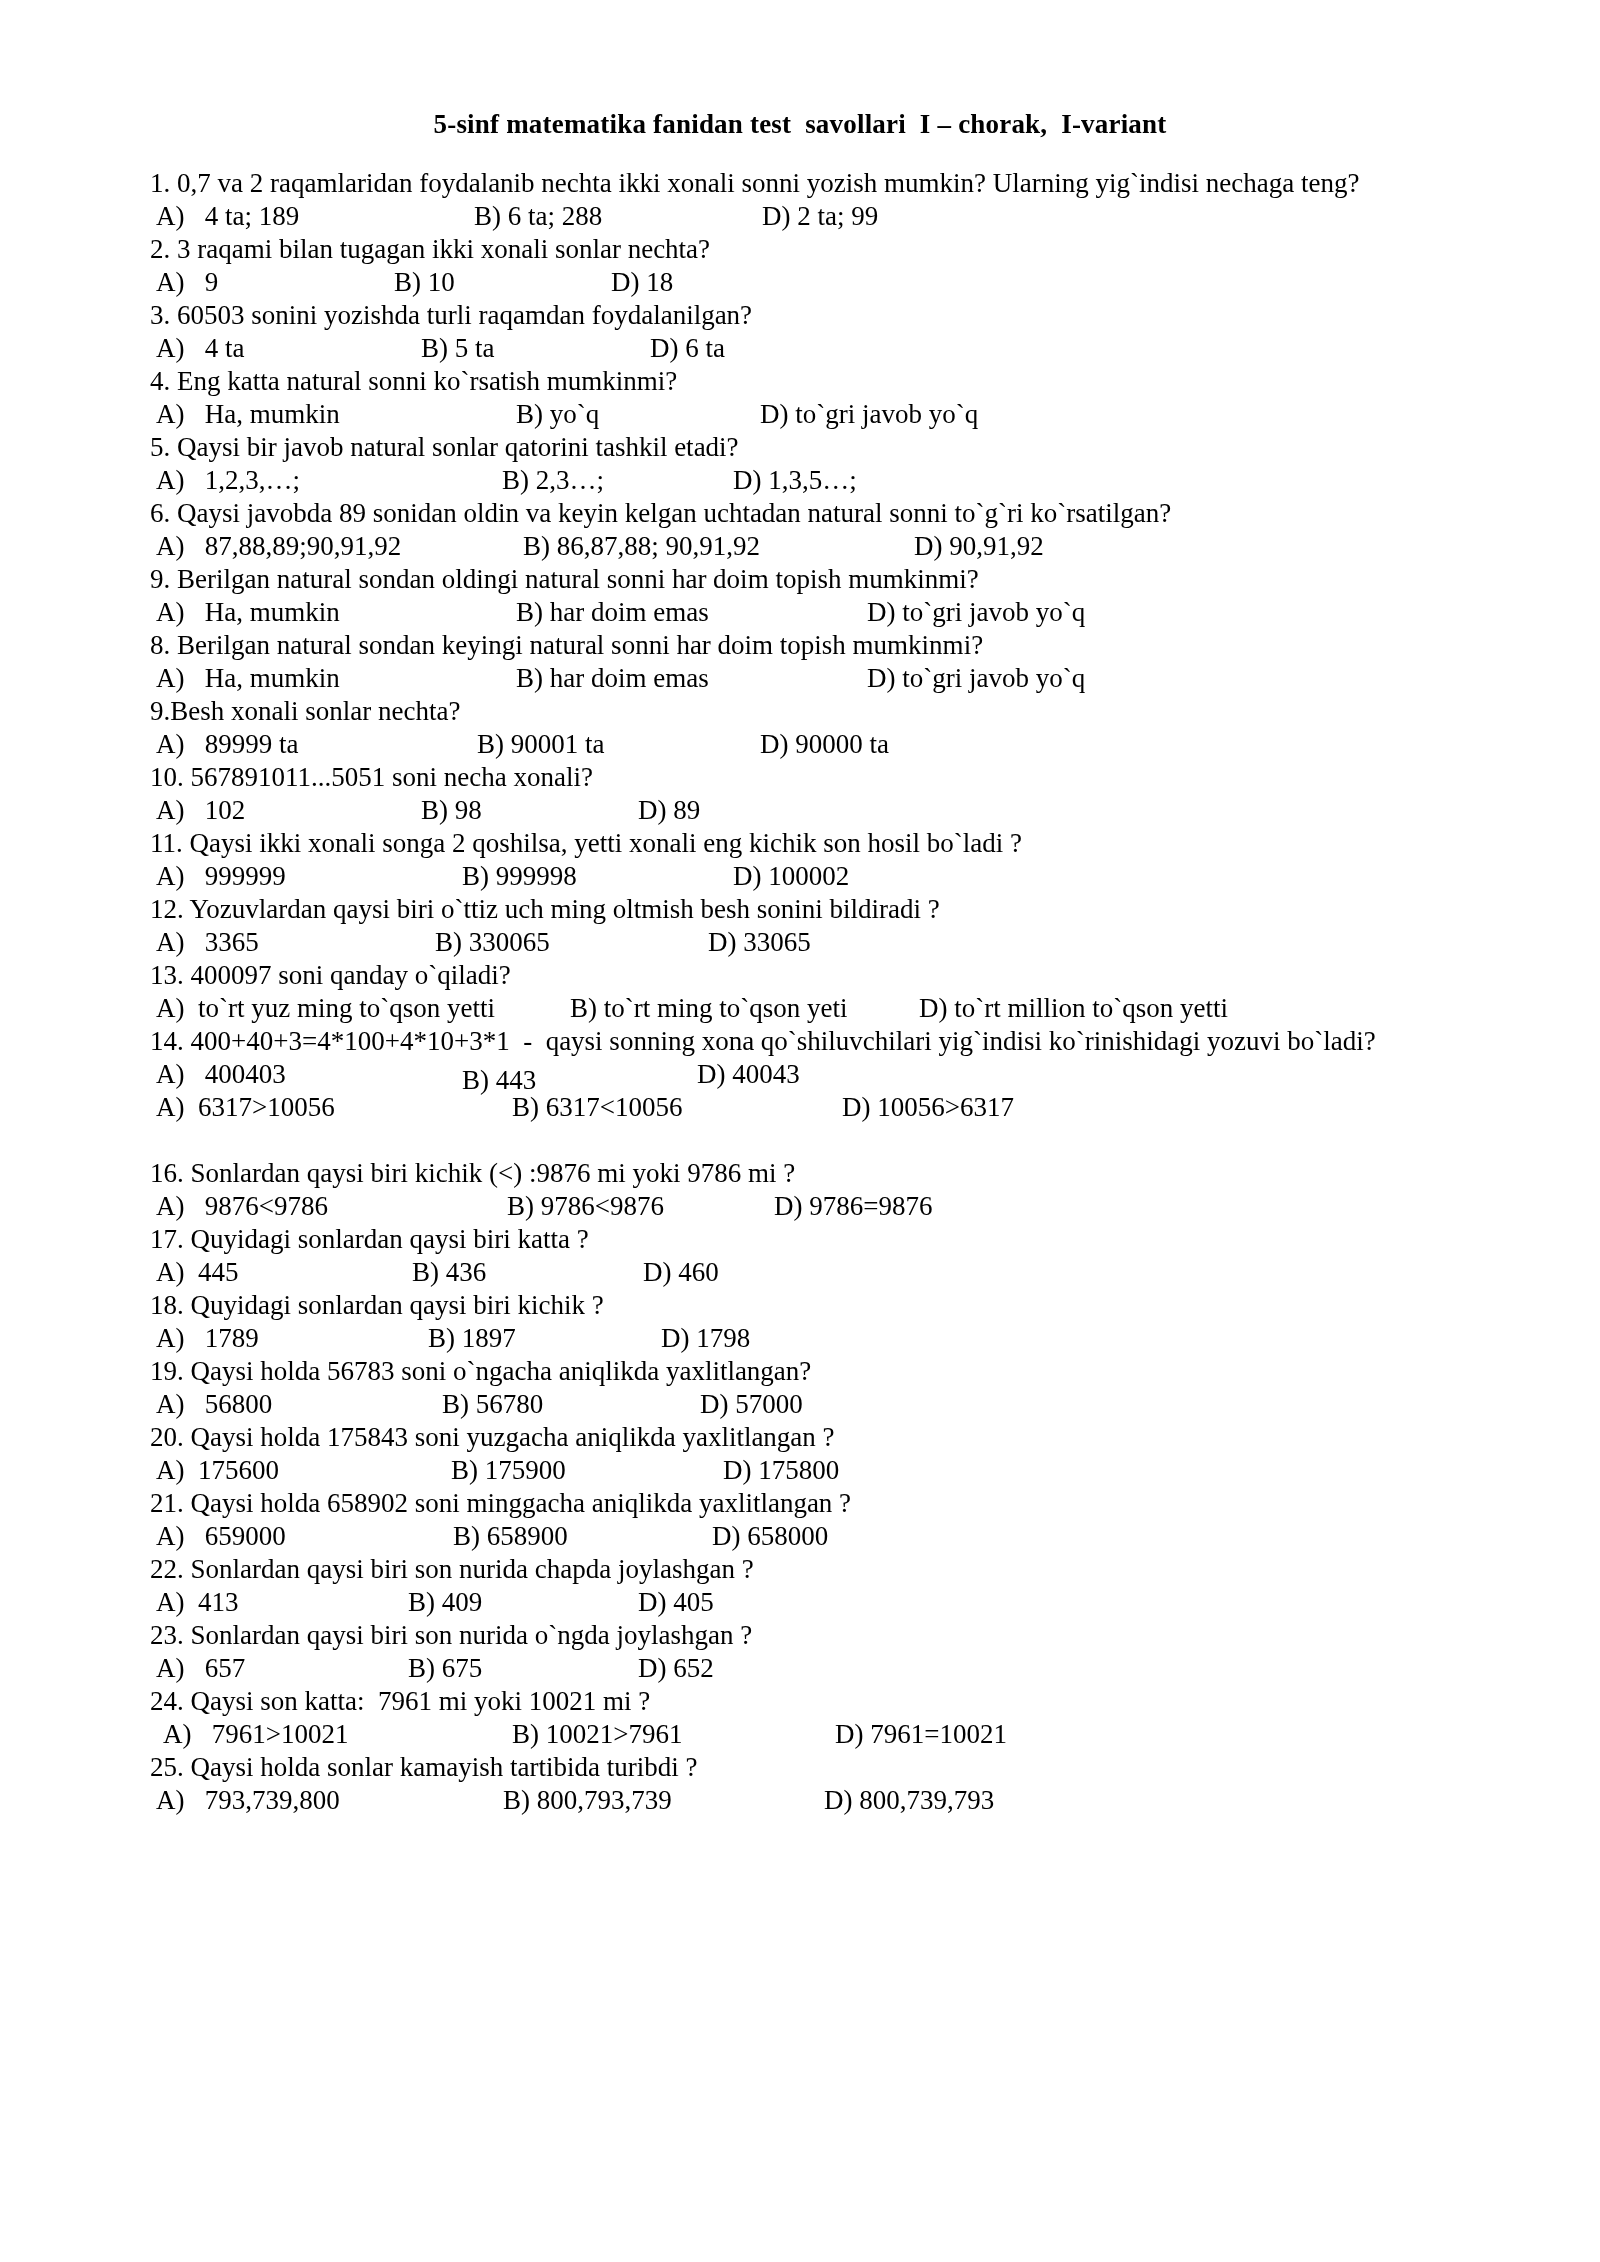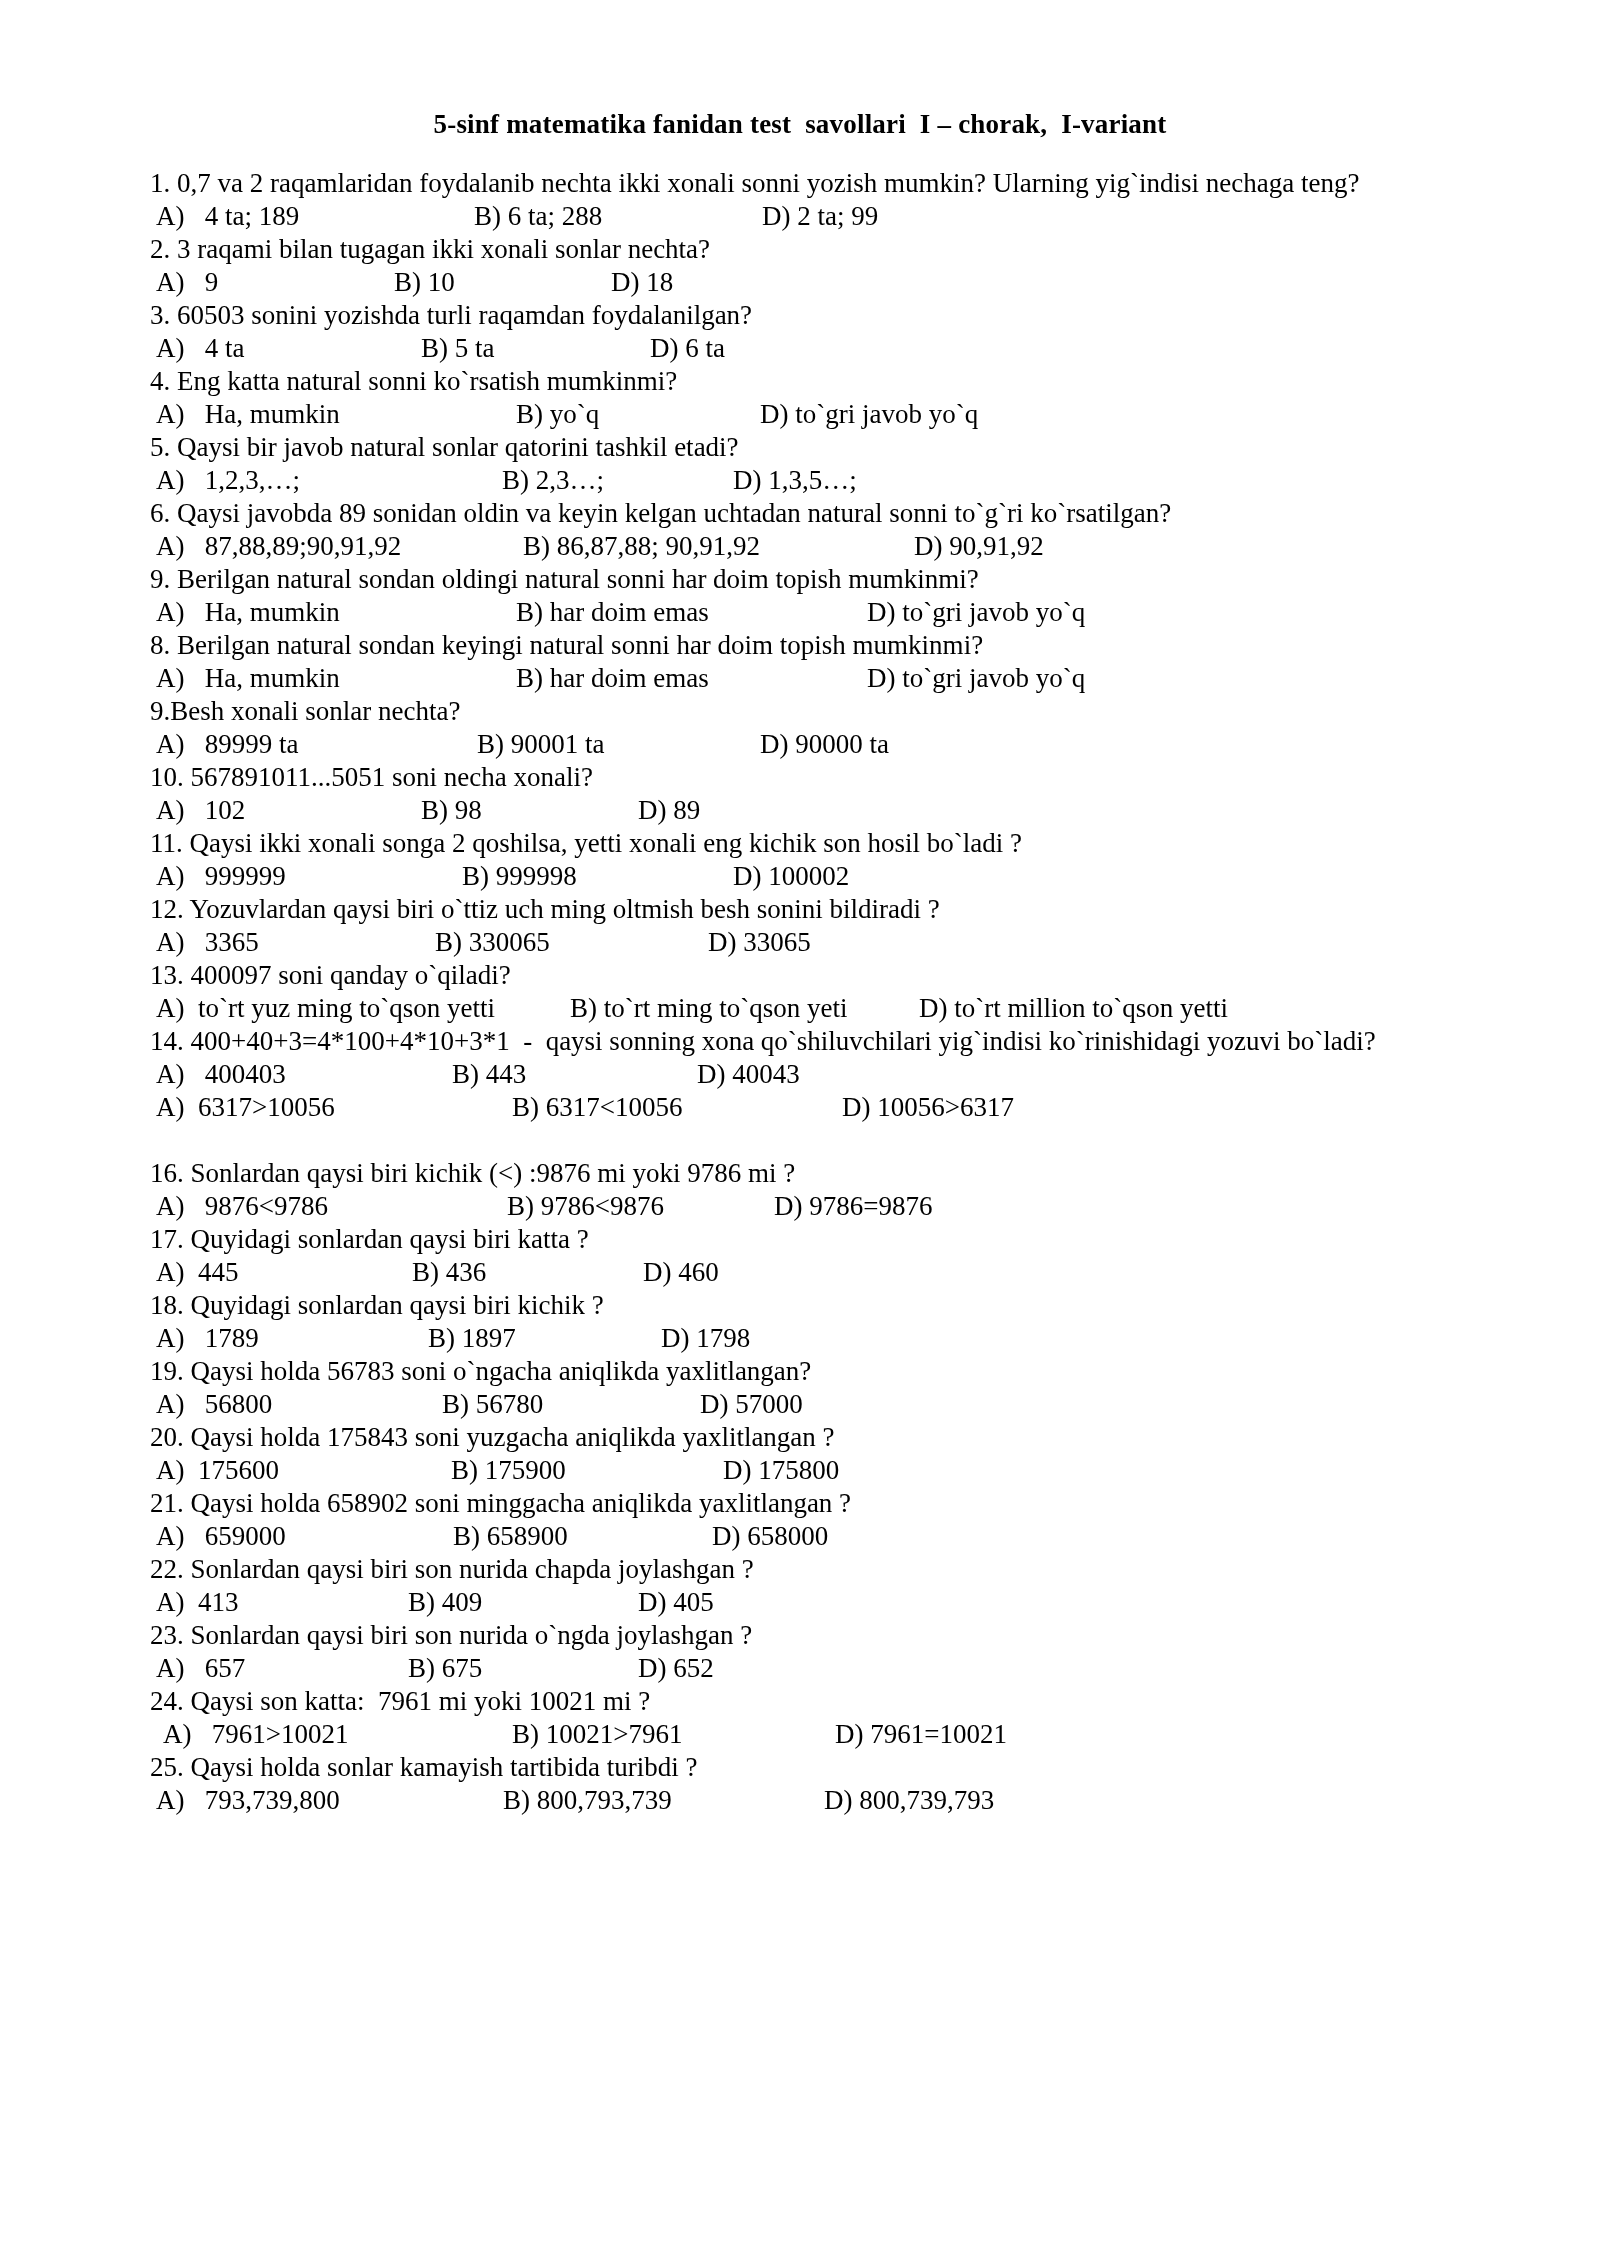--- a/index.html
+++ b/index.html
@@ -175,21 +175,21 @@
           <span class="opt" style="left: 156px;">A)  to`rt yuz ming to`qson yetti</span>
           <span class="opt" style="left: 570px;">B) to`rt ming to`qson yeti</span>
           <span class="opt" style="left: 919px;">D) to`rt million to`qson yetti</span>
         </div>
   </div>
 
   <div class="question">
     <div class="q-line">14. 400+40+3=4*100+4*10+3*1  -  qaysi sonning xona qo`shiluvchilari yig`indisi ko`rinishidagi yozuvi bo`ladi?</div>
     <div class="opt-line">
           <span class="opt" style="left: 156px;">A)   400403</span>
-          <span class="opt" style="left: 452px;">B) 443</span>
+          <span class="opt" style="left: 462px; margin-top: 6px;">B) 443</span>
           <span class="opt" style="left: 697px;">D) 40043</span>
         </div>
   </div>
 
   <div class="question">
     <div class="opt-line">
           <span class="opt" style="left: 156px;">A)  6317&gt;10056</span>
           <span class="opt" style="left: 512px; text-align: right;">B) 6317&lt;10056</span>
           <span class="opt" style="left: 842px;">D) 10056&gt;6317</span>
         </div>

